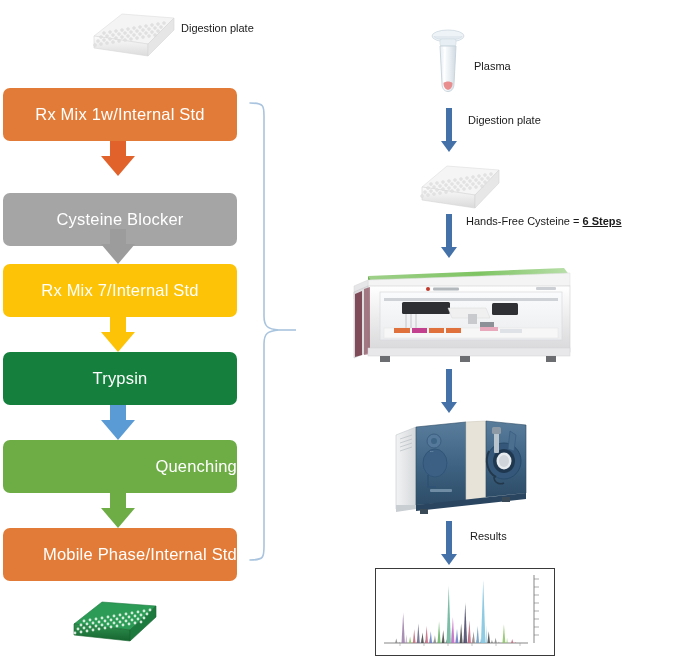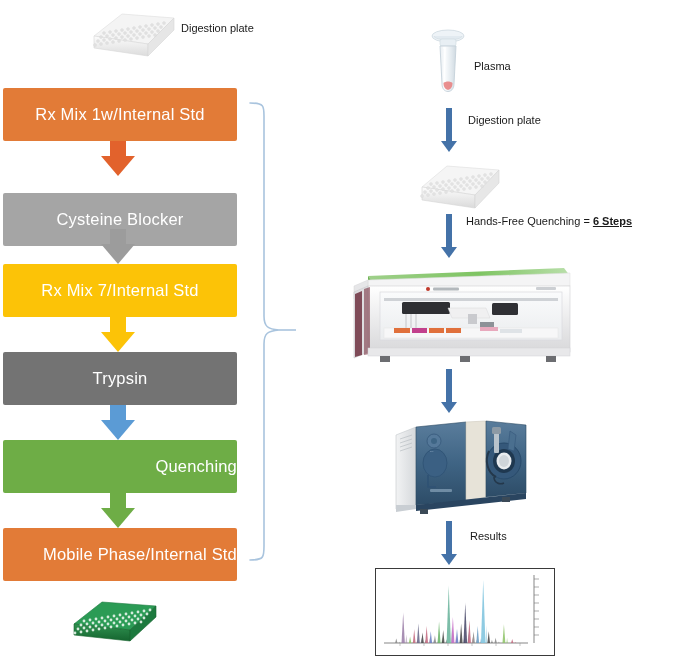--- a/index.html
+++ b/index.html
@@ -12,21 +12,21 @@
     overflow: hidden;
   }
   #stage { position: absolute; left: 0; top: 0; width: 700px; height: 661px; }
 
   
   .step-box {
     position: absolute;
     left: 3px;
     width: 234px;
     height: 53px;
-    border-radius: 2px;
+    border-radius: 7px;
     color: #ffffff;
     font-size: 16.5px;
     display: flex;
     align-items: center;
     justify-content: center;
     text-align: center;
     letter-spacing: 0.2px;
     line-height: 1.1;
     white-space: nowrap;
   }
@@ -192,21 +192,21 @@
   </div>
 
   <div class="step-box" style="top:264px; background:#FCC307;">
     <span>Rx Mix 7/Internal Std</span>
   </div>
   <div class="block-arrow" style="left:101px; top:317px;">
     <div class="shaft" style="background:#FCC307;"></div>
     <div class="head" style="border-top-color:#FCC307;"></div>
   </div>
 
-  <div class="step-box" style="top:352px; background:#737373;">
+  <div class="step-box" style="top:352px; background:#15803d;">
     <span>Trypsin</span>
   </div>
   <div class="block-arrow" style="left:101px; top:405px;">
     <div class="shaft" style="background:#5B9BD5;"></div>
     <div class="head" style="border-top-color:#5B9BD5;"></div>
   </div>
 
   <div class="step-box" style="top:440px; background:#6EAD46;justify-content:flex-end;">
     <span>Quenching</span>
   </div>
@@ -401,21 +401,21 @@
         </g>
       </g>
     </svg>
   </div>
 
   <div class="thin-arrow" style="left:441px; top:214px; height:44px;">
     <div class="t-shaft" style="height:33px;"></div>
     <div class="t-head" style="top:33px;"></div>
   </div>
 
-  <div class="lbl" style="left:466px; top:215px;"><span>Hands-Free Quenching = </span><b>6 Steps</b></div>
+  <div class="lbl" style="left:466px; top:215px;"><span>Hands-Free Cysteine = </span><b>6 Steps</b></div>
 
   <div class="instr" style="left:340px; top:256px; width:240px; height:112px;">
     <svg width="240" height="112" viewBox="0 0 240 112">
       <defs>
         <linearGradient id="lhbody" x1="0" y1="0" x2="0" y2="1">
           <stop offset="0%" stop-color="#ffffff"></stop>
             <stop offset="100%" stop-color="#d8d8da"></stop>
         </linearGradient>
         <linearGradient id="lhglass" x1="0" y1="0" x2="0" y2="1">
           <stop offset="0%" stop-color="#fafbfc" stop-opacity="0.95"></stop>

